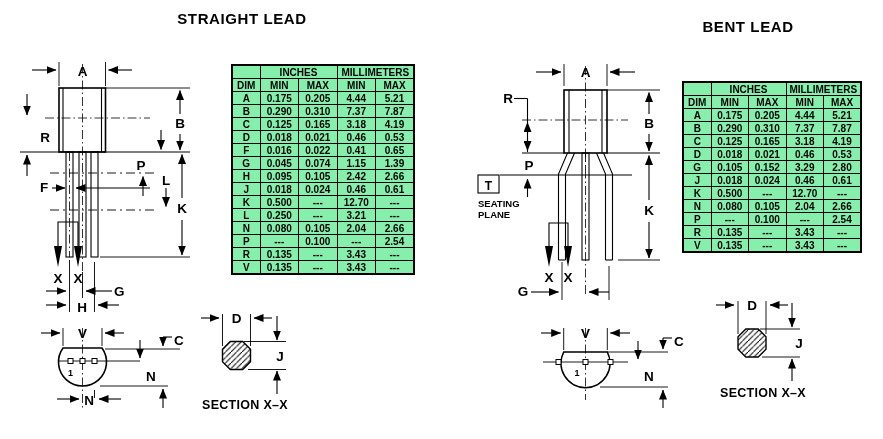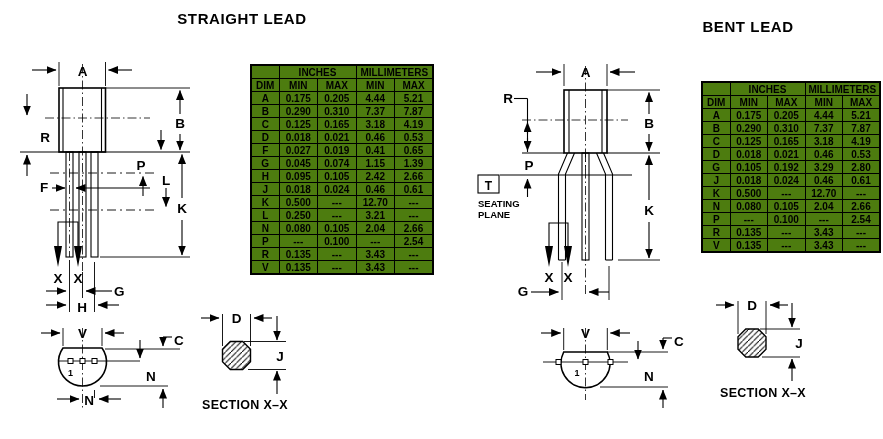--- a/index.html
+++ b/index.html
@@ -17,21 +17,21 @@
   .pn{font-size:9px;}
   .sec{font-size:12.5px;letter-spacing:.3px;}
   .ln{stroke:#000;stroke-width:1.1;fill:none;}
   .thick{stroke:#000;stroke-width:1.6;fill:none;}
   .thin{stroke:#000;stroke-width:.9;fill:none;}
   .cl{stroke:#000;stroke-width:.8;fill:none;stroke-dasharray:9 3 1.5 3;}
   .dash{stroke:#000;stroke-width:.9;fill:none;stroke-dasharray:9 4 2 4;}
   .fillb{fill:#000;stroke:none;}
   .sq{fill:#fff;stroke:#000;stroke-width:1;}
   .oct{fill:url(#hatch);stroke:#000;stroke-width:1.4;}
-  table.dims{position:absolute;border-collapse:collapse;table-layout:fixed;background:#4d7c0f;border:2px solid #000;margin-left:19px;}
+  table.dims{position:absolute;border-collapse:collapse;table-layout:fixed;background:#86efac;border:2px solid #000;}
   table.dims th,table.dims td{border:1.3px solid #000;font:bold 10px/11px "Liberation Sans",sans-serif;
       color:#000;text-align:center;padding:0;height:12px;overflow:hidden;white-space:nowrap;}
   #table-straight{left:231px;top:64px;width:182px;}
   #table-bent{left:682px;top:81px;width:178px;}
 </style>
 </head>
 <body>
 
 <div id="stage">
 
@@ -346,22 +346,22 @@
         </tr>
         <tr>
           <td>D</td>
           <td>0.018</td>
           <td>0.021</td>
           <td>0.46</td>
           <td>0.53</td>
         </tr>
         <tr>
           <td>F</td>
-          <td>0.027</td>
-          <td>0.019</td>
+          <td>0.016</td>
+          <td>0.022</td>
           <td>0.41</td>
           <td>0.65</td>
         </tr>
         <tr>
           <td>G</td>
           <td>0.045</td>
           <td>0.074</td>
           <td>1.15</td>
           <td>1.39</td>
         </tr>
@@ -471,21 +471,21 @@
         <tr>
           <td>D</td>
           <td>0.018</td>
           <td>0.021</td>
           <td>0.46</td>
           <td>0.53</td>
         </tr>
         <tr>
           <td>G</td>
           <td>0.105</td>
-          <td>0.192</td>
+          <td>0.152</td>
           <td>3.29</td>
           <td>2.80</td>
         </tr>
         <tr>
           <td>J</td>
           <td>0.018</td>
           <td>0.024</td>
           <td>0.46</td>
           <td>0.61</td>
         </tr>

